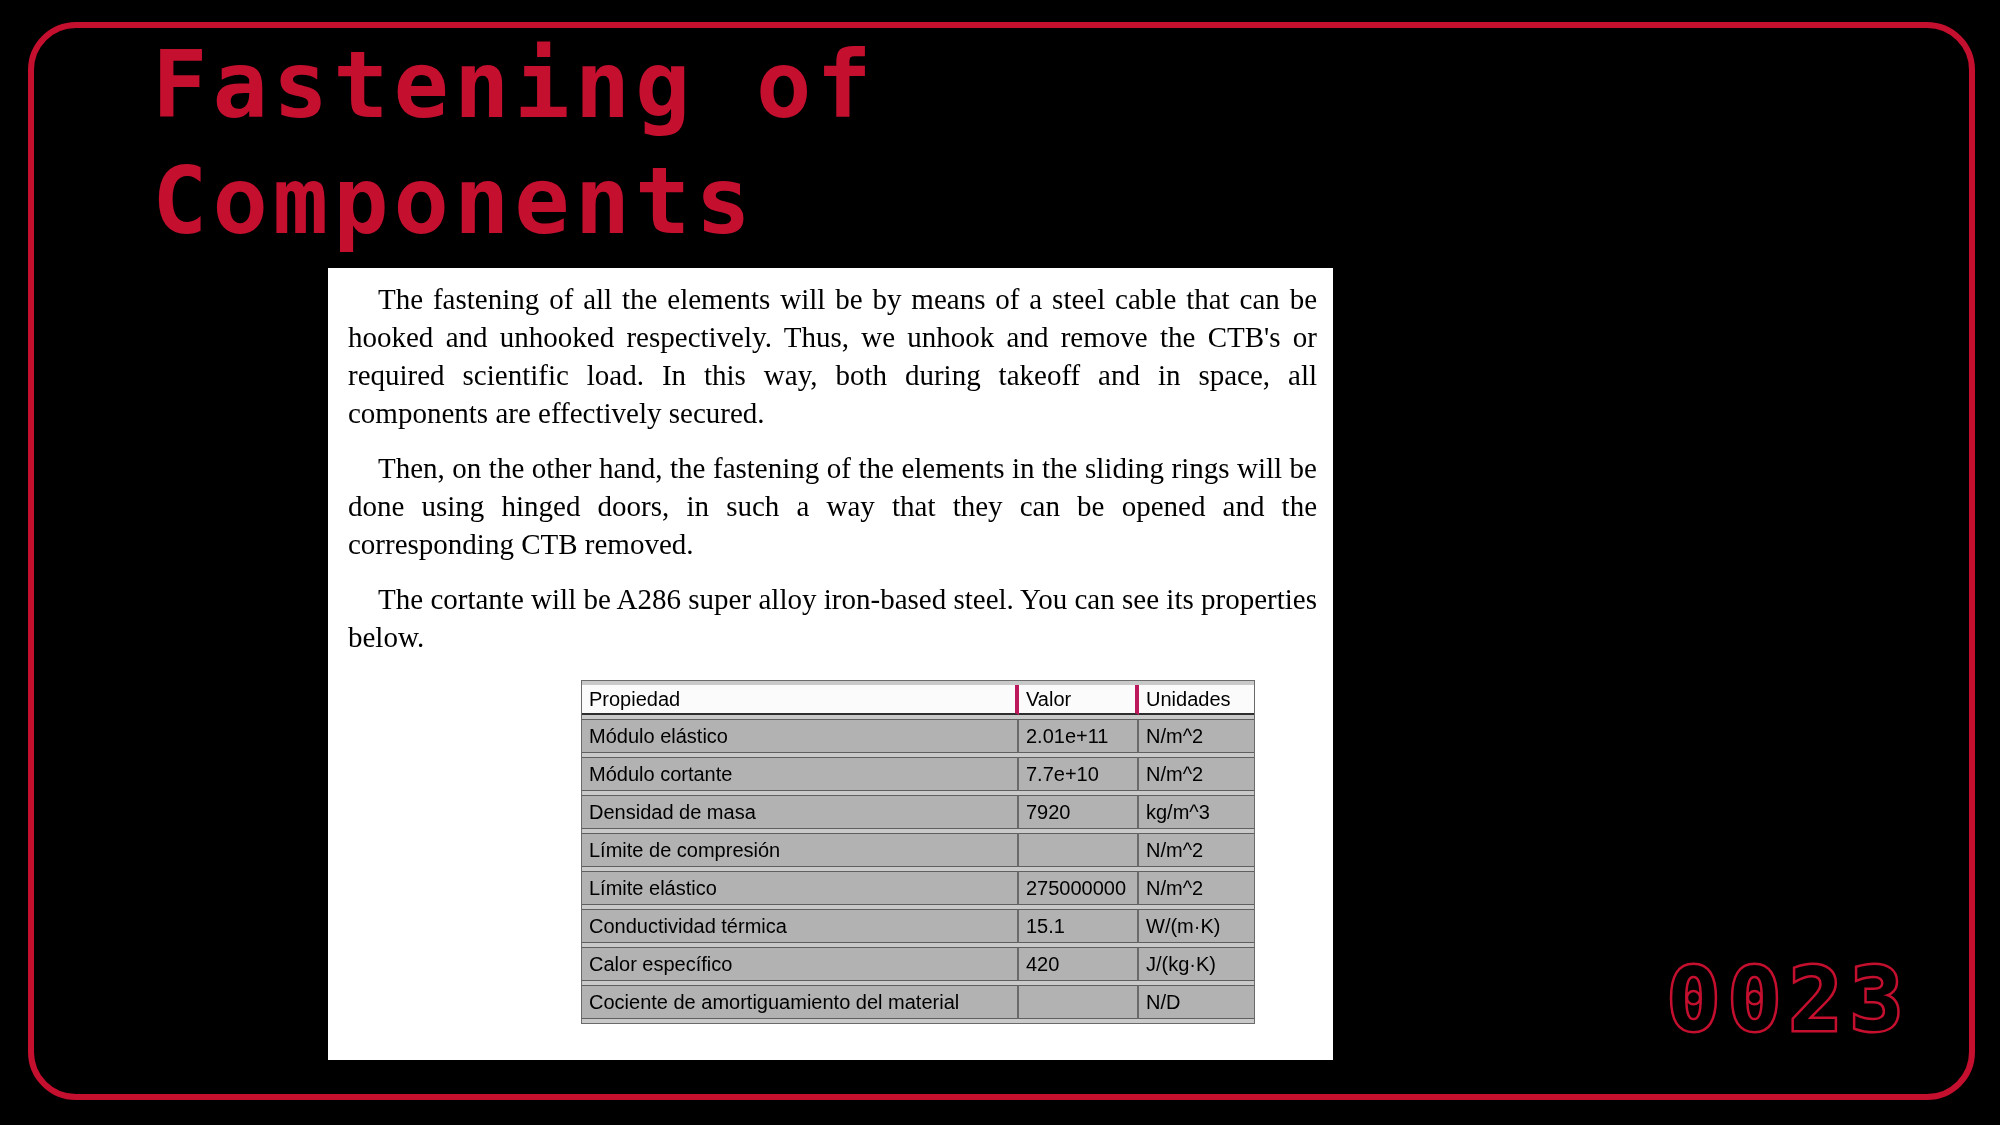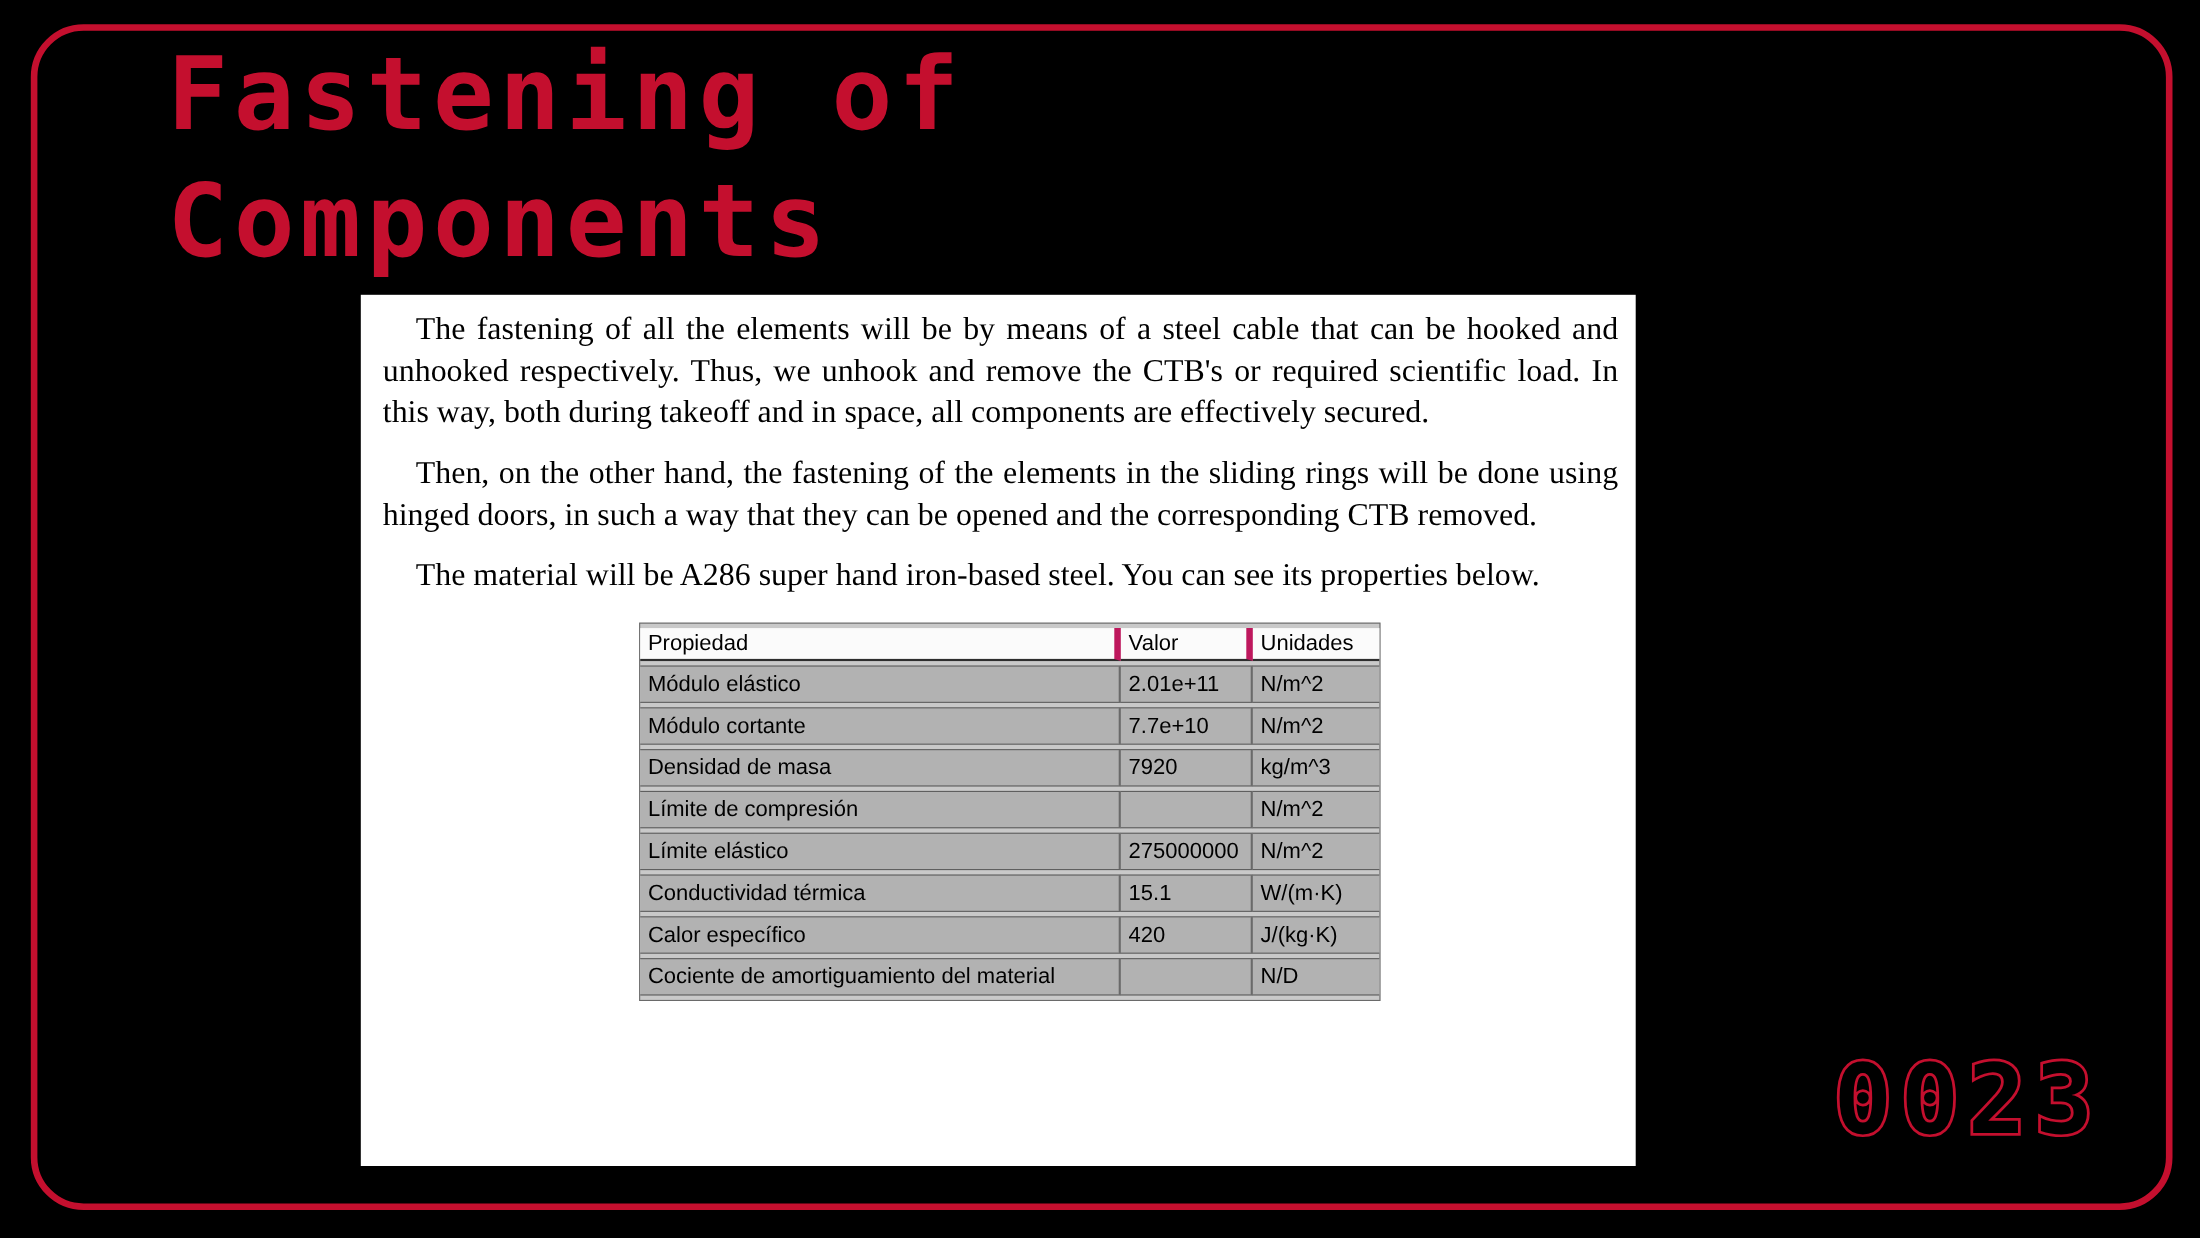--- a/index.html
+++ b/index.html
@@ -30,21 +30,21 @@
     line-height: 116px;
     letter-spacing: 5px;
     color: var(--accent);
     white-space: nowrap;
   }
 
   
   .panel {
     position: absolute;
     left: 328px; top: 268px;
-    width: 1159px; height: 792px;
+    width: 1005px; height: 792px;
     background: #ffffff;
     padding: 12px 16px 0 20px;
     color: #000000;
   }
   .panel p {
     font-family: "Liberation Serif", serif;
     font-size: 29px;
     line-height: 38px;
     text-align: justify;
     text-indent: 30px;
@@ -67,21 +67,21 @@
   table.props col.c0 { width: 437px; }
   table.props col.c1 { width: 120px; }
   table.props col.c2 { width: 115px; }
   table.props th {
     background: #fbfbfb;
     font-weight: normal;
     text-align: left;
     height: 30px;
     padding: 2px 4px 2px 7px;
     border-bottom: 2px solid #2e2e2e;
-    border-right: 6px solid #be185d;
+    border-right: 4px solid #be185d;
     overflow: hidden; white-space: nowrap;
   }
   table.props th:last-child { border-right: none; margin-top: 28px; }
   table.props td {
     background: #b2b2b2;
     height: 34px;
     padding: 2px 4px 2px 7px;
     border-top: 1px solid #5f5f5f;
     border-bottom: 1px solid #5f5f5f;
     border-right: 2px solid #6a6a6a;
@@ -109,21 +109,21 @@
 <div class="frame"></div>
 
 <div class="title">
   <div>Fastening of</div>
   <div>Components</div>
 </div>
 
 <div class="panel">
   <p>The fastening of all the elements will be by means of a steel cable that can be hooked and unhooked respectively. Thus, we unhook and remove the CTB's or required scientific load. In this way, both during takeoff and in space, all components are effectively secured.</p>
   <p>Then, on the other hand, the fastening of the elements in the sliding rings will be done using hinged doors, in such a way that they can be opened and the corresponding CTB removed.</p>
-  <p>The material will be A286 super hand iron-based steel. You can see its properties below.</p>
+  <p>The cortante will be A286 super alloy iron-based steel. You can see its properties below.</p>
 
   <table class="props">
     <colgroup>
         <col class="c0">
         <col class="c1">
         <col class="c2">
       </colgroup>
     <thead>
       <tr>
         <th>Propiedad</th>

